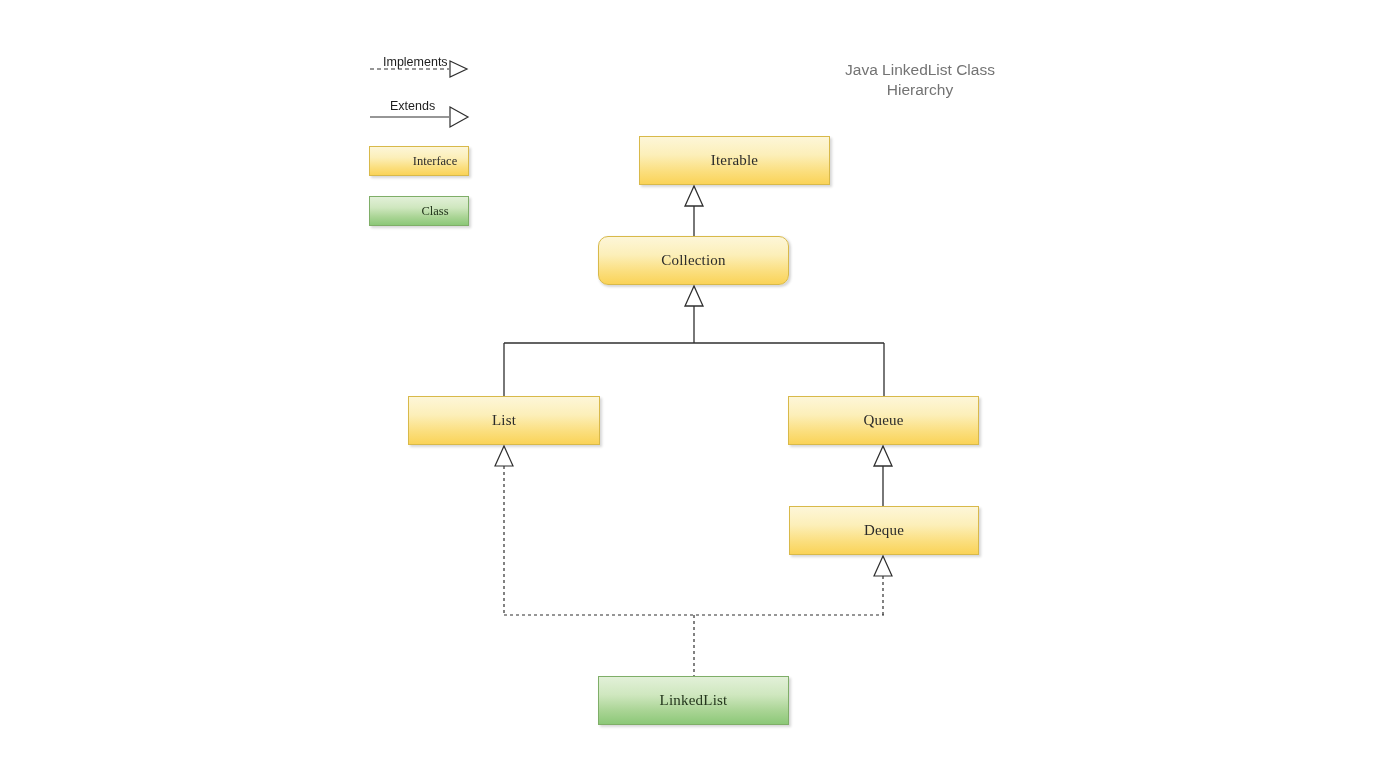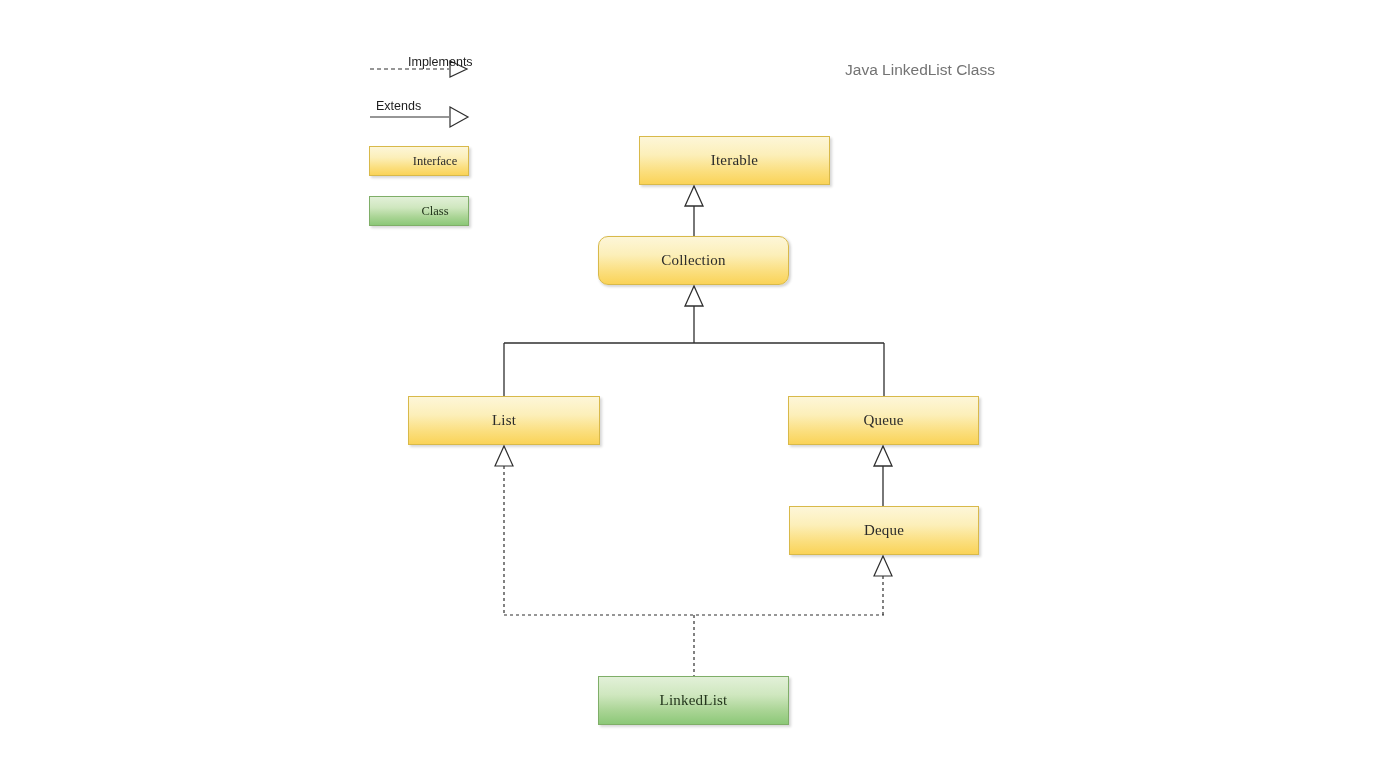--- a/index.html
+++ b/index.html
@@ -136,24 +136,25 @@
 
     
     <g>
       <line x1="504" y1="615" x2="884" y2="615" stroke="#2f2f2f" stroke-width="1.2" stroke-dasharray="3,3"></line>
       <line x1="694" y1="615" x2="694" y2="676" stroke="#2f2f2f" stroke-width="1.2" stroke-dasharray="3,3"></line>
     </g>
   </svg>
 
   <div id="title">
     <div>Java LinkedList Class</div>
+    <div>Hierarchy</div>
   </div>
 
-  <div class="legend-label" style="left:383px; top:55px;margin-left:25px;">Implements</div>
-  <div class="legend-label" style="left:376px; top:99px;">Extends</div>
+  <div class="legend-label" style="left:383px; top:55px;">Implements</div>
+  <div class="legend-label" style="left:390px; top:99px;">Extends</div>
 
   <div class="legend-swatch" style="left:369px; top:146px; width:100px; height:30px;">
     <span>Interface</span>
   </div>
   <div class="legend-swatch klass" style="left:369px; top:196px; width:100px; height:30px;text-align:center;">
     <span>Class</span>
   </div>
 
   <div class="node" style="left:596px; top:136px; width:191px; height:49px;margin-left:43px;">
     <span>Iterable</span>

